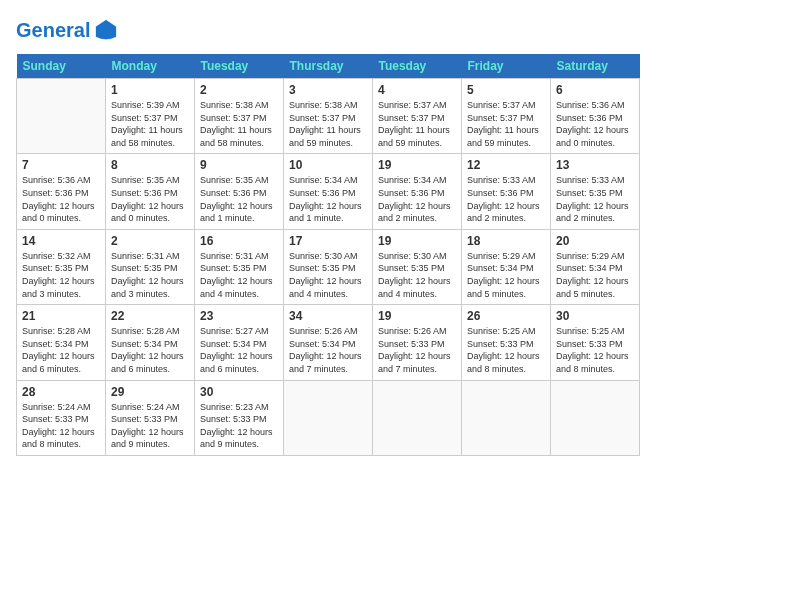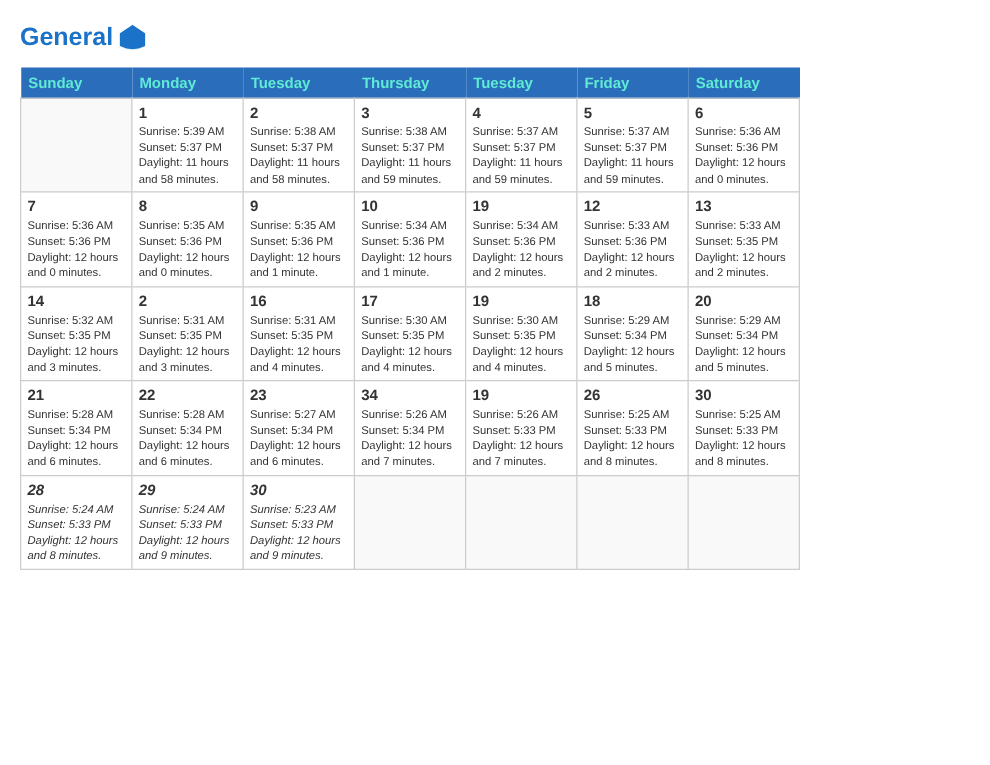--- a/index.html
+++ b/index.html
@@ -81,21 +81,20 @@
       display: block;
       margin-bottom: 2px;
     }
     .day-info {
       font-size: 9px;
       color: #333;
       line-height: 1.4;
     }
     .last-row td {
       height: 60px;
-      font-style: italic;
     }
   </style>
 </head>
 <body>
 
 <div class="page">
   <div class="header">
     <div class="logo">
       <div>
         <div style="display:flex;align-items:center;">

